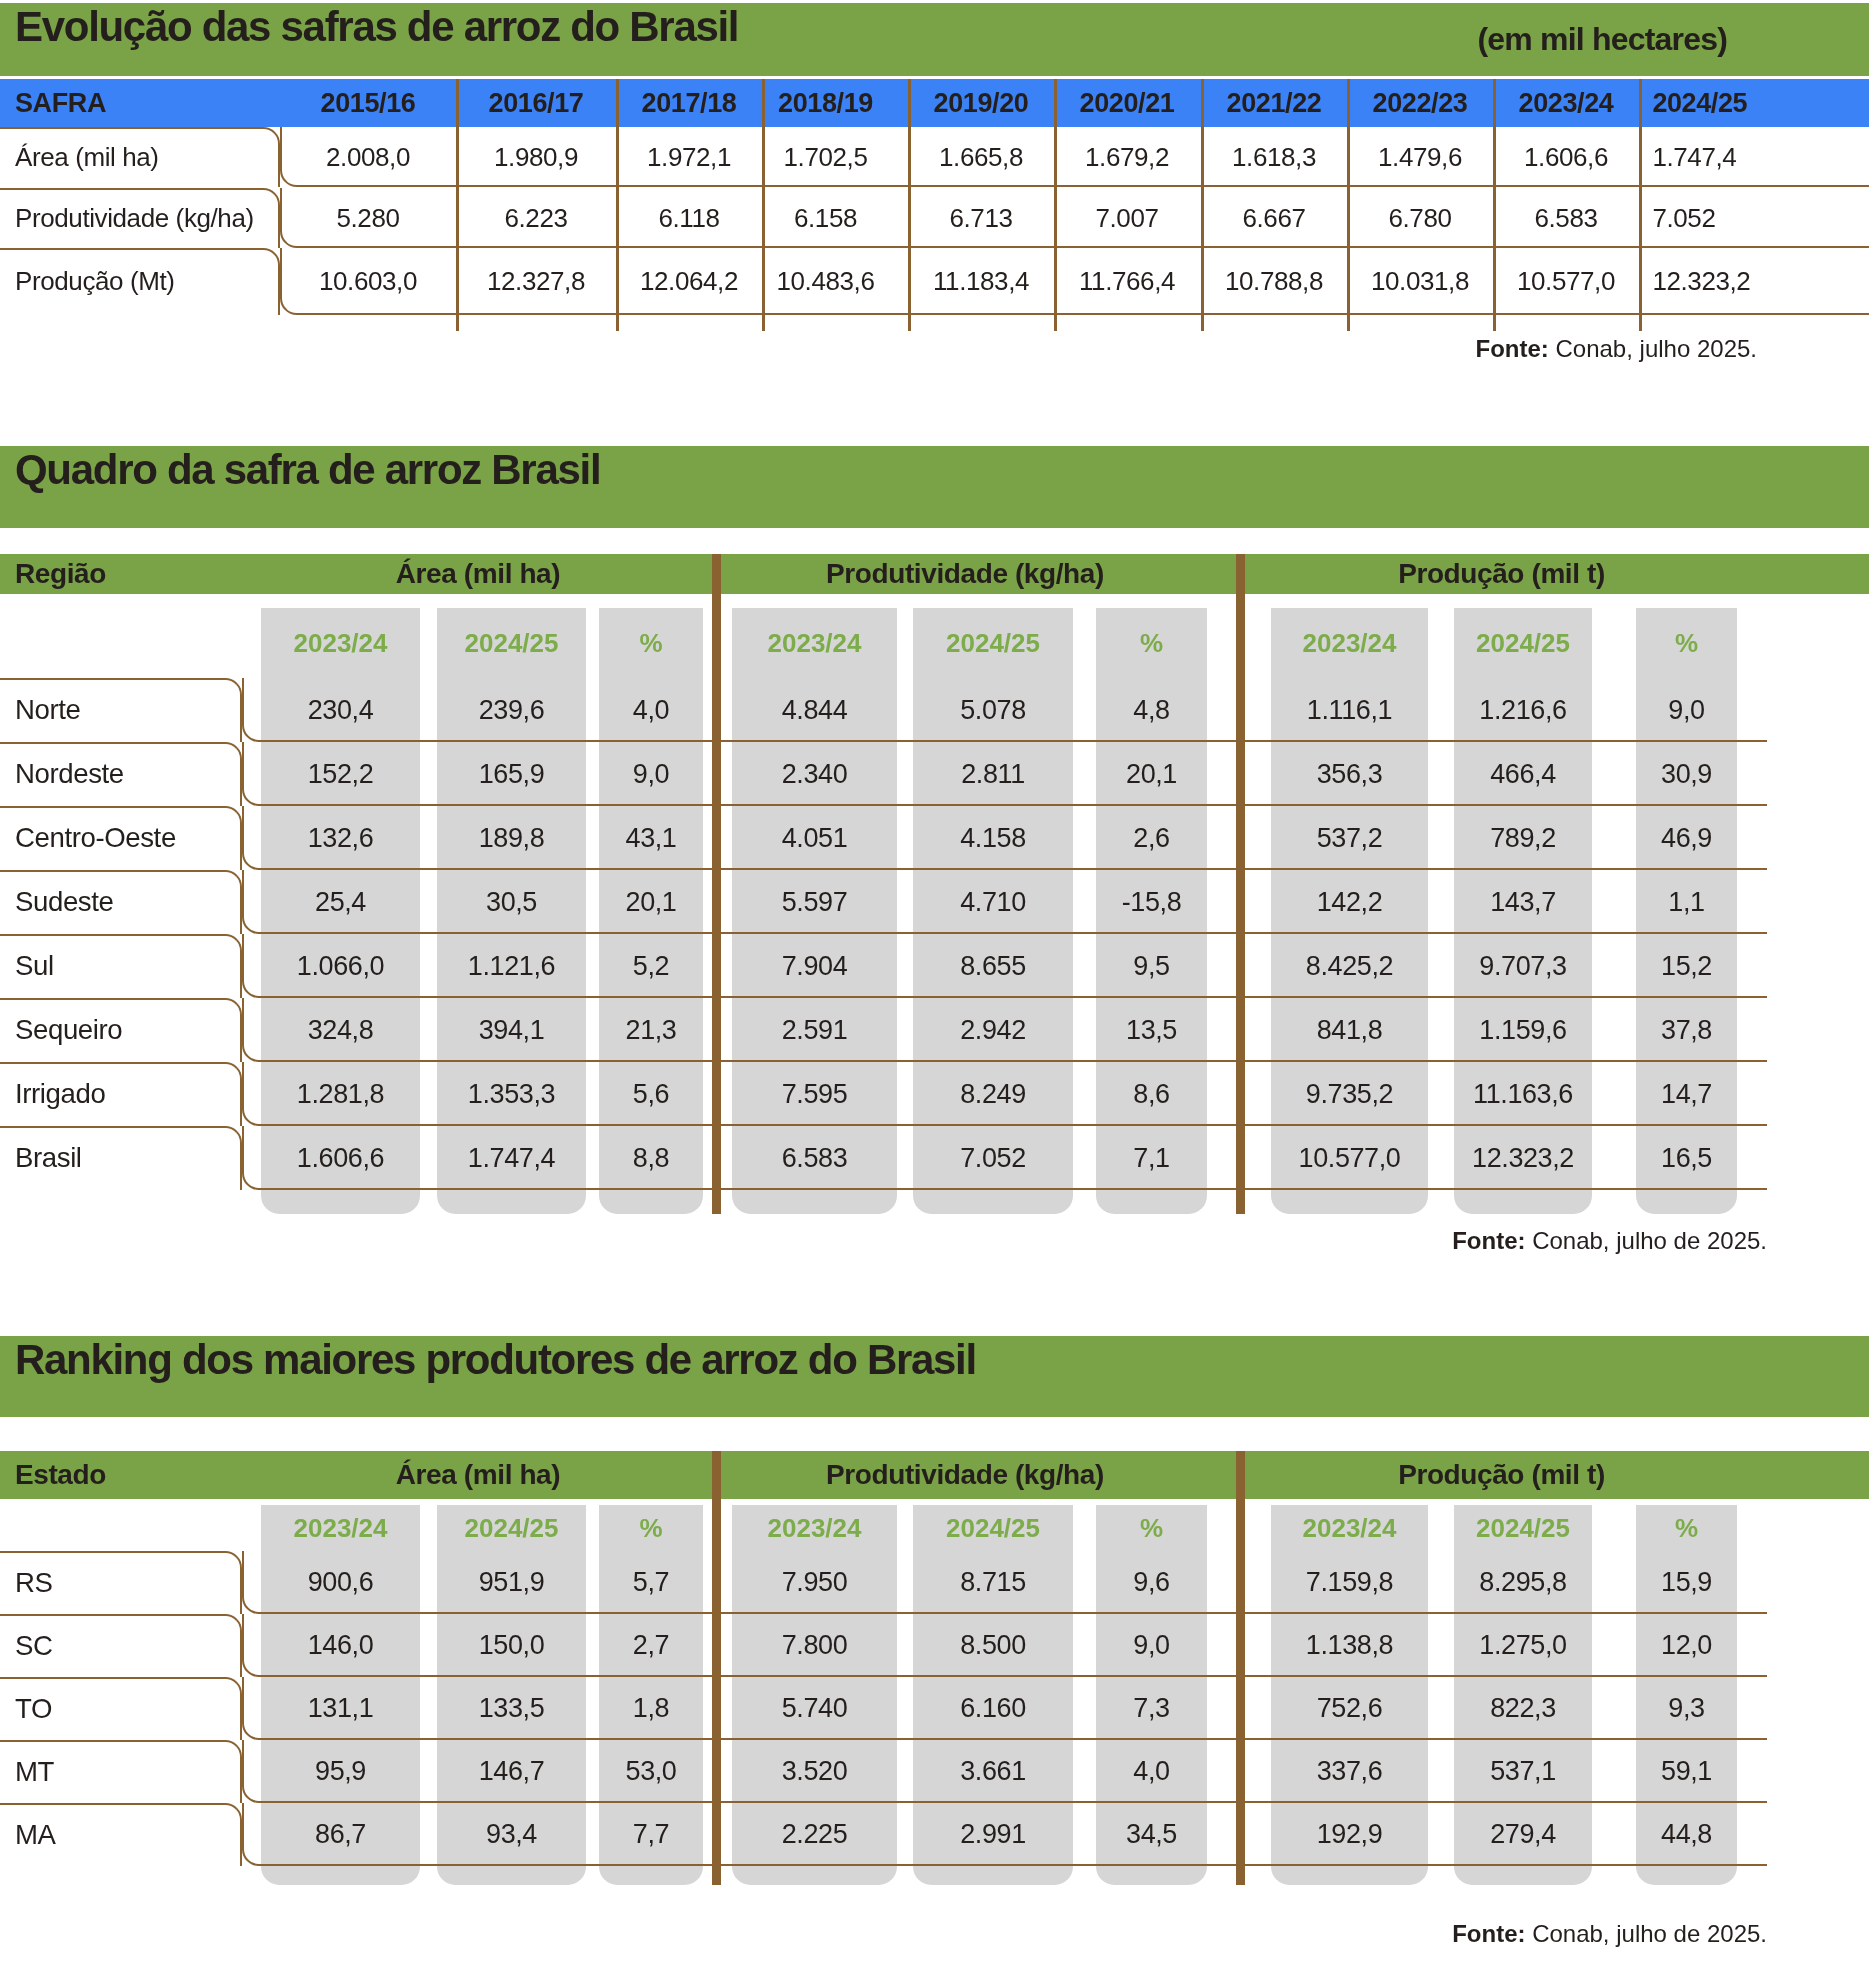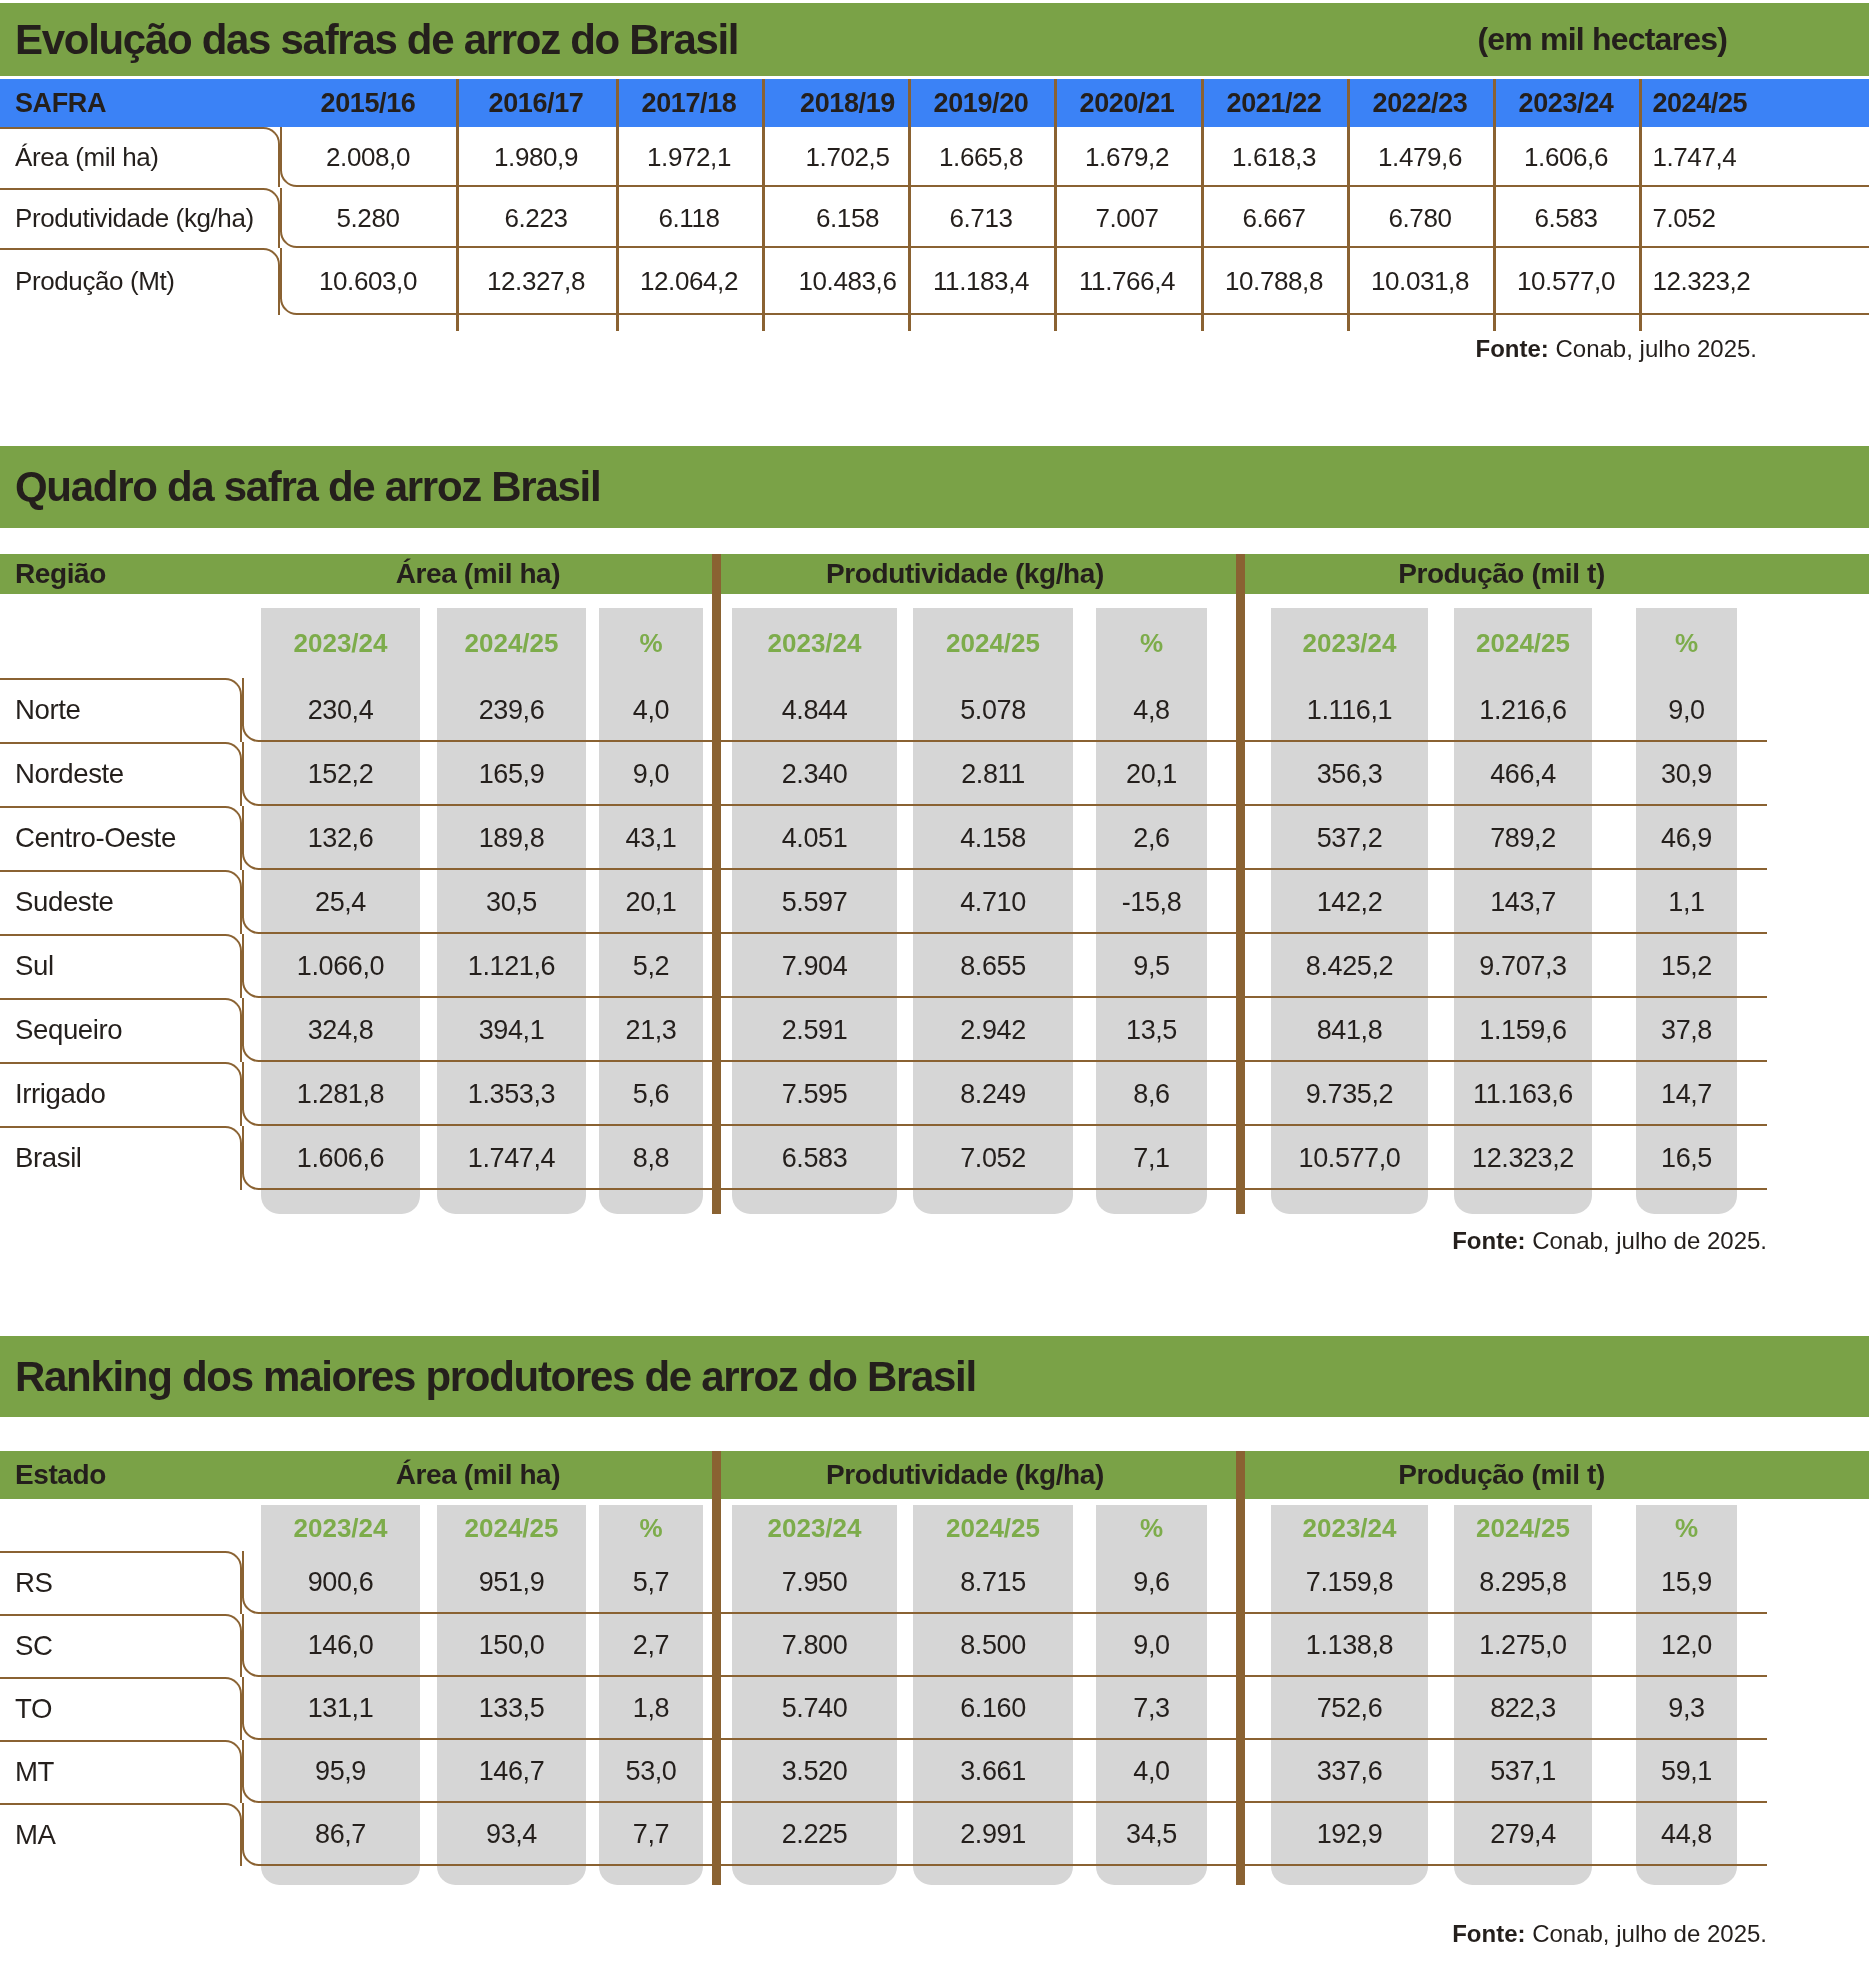--- a/index.html
+++ b/index.html
@@ -1,34 +1,34 @@
 <!DOCTYPE html>
 <html style="font-size:13.4px"><head>
 <meta charset="utf-8">
 <style>
 *{margin:0;padding:0;box-sizing:border-box}
 html,body{background:#fff}
 body{width:1869px;height:1969px;position:relative;overflow:hidden;
      font-family:"Liberation Sans",sans-serif;color:#241f1c}
 .sect{position:absolute;left:0;width:1869px}
-.bar{position:absolute;left:0;width:1869px;background:#7aa247;display:flex;align-items:center}
+.bar{position:absolute;left:0;width:1869px;background:#7aa247;display:flex;}
 .sect-title{font-weight:bold;font-size:42px;letter-spacing:-1.3px;padding-left:15px;white-space:nowrap}
 .unit{position:absolute;right:142px;top:0;height:100%;display:flex;align-items:center;
       font-weight:bold;font-size:32px;letter-spacing:-0.8px}
 
 #t1bar{top:0;height:73px}
 #t1head{top:76px;height:48px;position:absolute;left:0;width:1869px;background:#3b82f6}
 .t1c{position:absolute;top:0;height:100%;display:flex;align-items:center;justify-content:center;
      white-space:nowrap;font-size:26px;letter-spacing:-0.4px}
 #t1head .t1c{font-weight:bold;font-size:27px}
 .tc0{left:0;width:280px;justify-content:flex-start;padding-left:15px}
 .tc1{left:280px;width:176px}
 .tc2{left:456px;width:160px}
 .tc3{left:616px;width:146px}
-.tc4{left:762px;width:171px}
+.tc4{left:740px;width:171px}
 .tc5{left:908px;width:146px}
 .tc6{left:1054px;width:146px}
 .tc7{left:1201px;width:146px}
 .tc8{left:1347px;width:146px}
 .tc9{left:1493px;width:146px}
 .tc10{left:1639px;width:230px;justify-content:flex-start;padding-left:13.4px}
 .vl{position:absolute;top:76px;width:2.5px;height:252px;background:#8a6232}
 .t1row{position:absolute;left:0;width:1869px}
 #t1r0{top:124px;height:60px}
 #t1r1{top:185px;height:60px}

